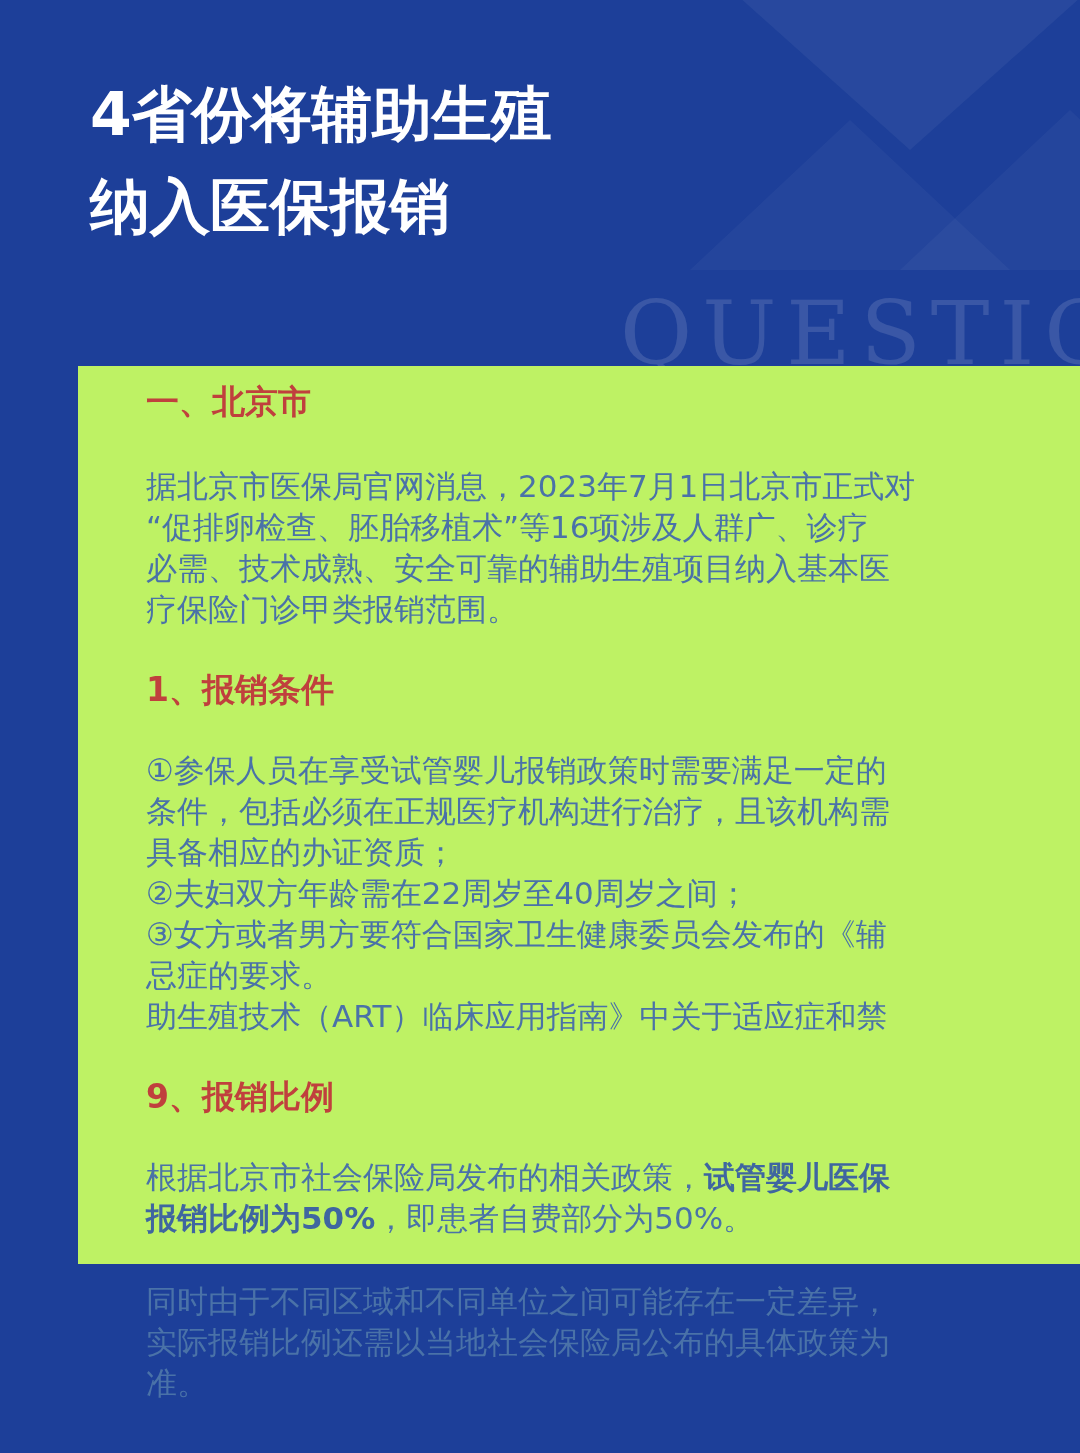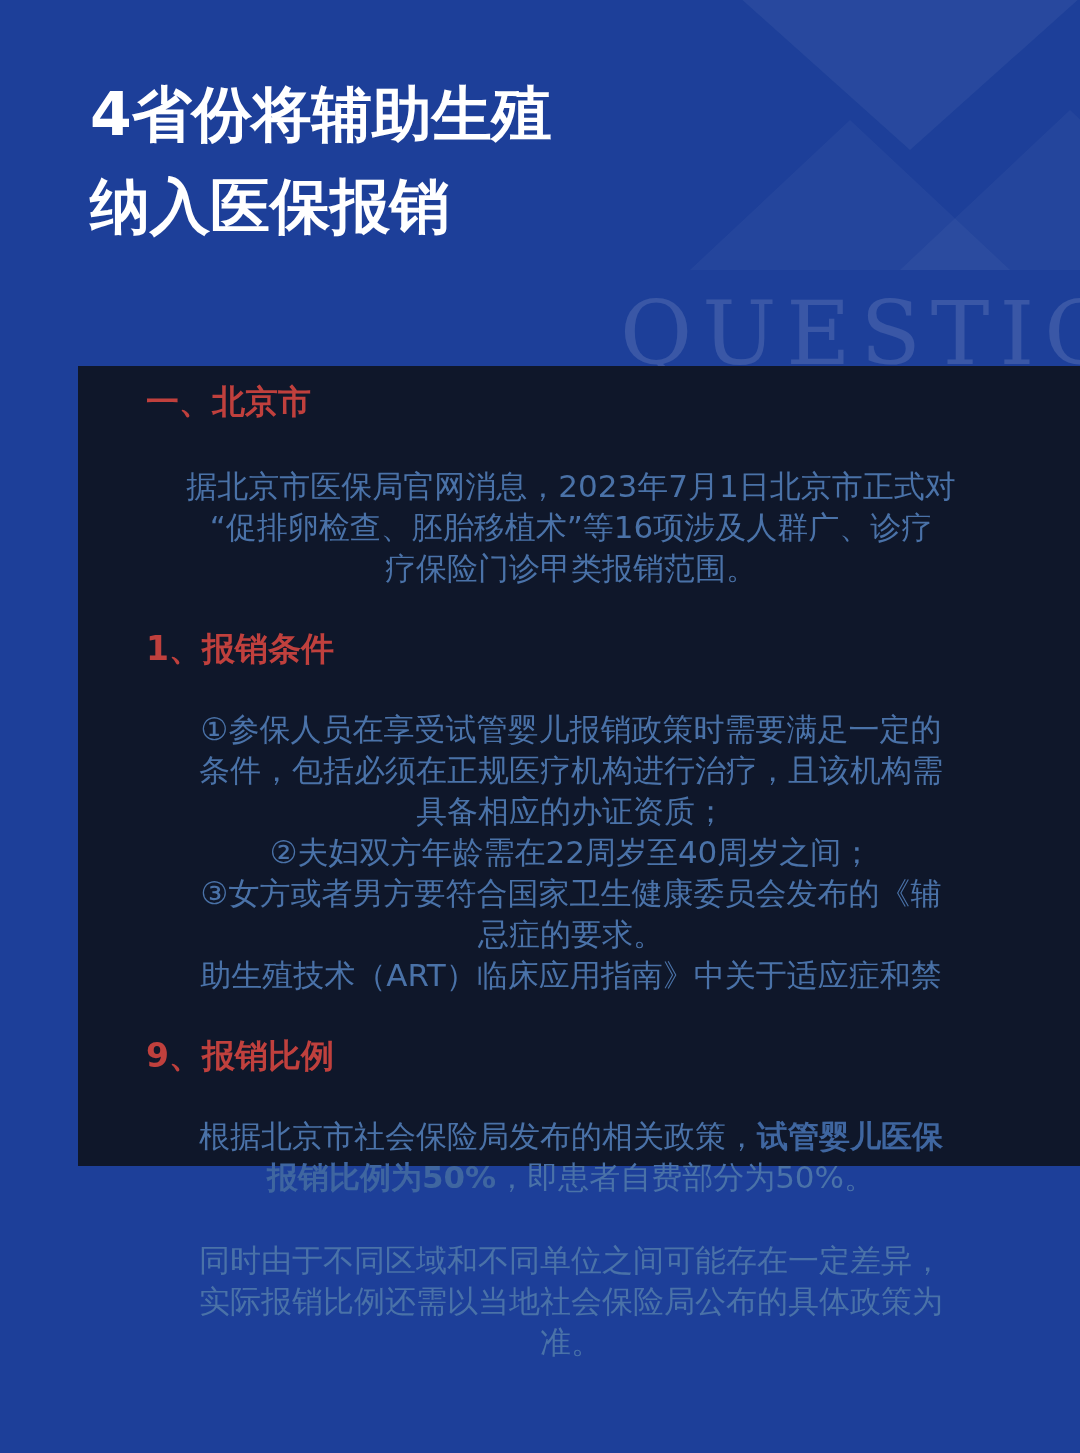--- a/index.html
+++ b/index.html
@@ -38,34 +38,33 @@
     }
     .watermark {
       position: absolute; left: 620px; top: 282px;
       font-family: "DejaVu Serif", "Liberation Serif", serif;
       font-size: 88px; letter-spacing: 10px;
       color: rgba(255,255,255,0.13);
       white-space: nowrap;
     }
     .panel {
       position: absolute; left: 78px; top: 366px;
-      width: 1002px; height: 800px;
-      background: #0f172a;
+      width: 1002px; height: 898px;
+      background: #bef264;
     }
     .content {
       position: absolute; left: 68px; top: 14px; width: 850px;
     }
     .h-red {
       color: #c0403d; font-weight: bold; font-size: 33px;
       line-height: 44px; margin: 0;
     }
     .para {
       color: #4a72a8; font-size: 31px; line-height: 41px;
       margin: 0;
-      text-align: center;
     }
     .para b { color: #3f66a0; font-weight: bold; }
     .gap-m { height: 38px; }
     .gap-l { height: 42px; }
   </style>
 </head>
 <body>
 
 <div class="bg-shape bg-tri-top"></div>
 <div class="bg-shape bg-tri-1"></div>
@@ -78,20 +77,21 @@
 
 <div class="watermark">QUESTION</div>
 
 <div class="panel">
   <div class="content">
     <h2 class="h-red">一、北京市</h2>
     <div class="gap-l"></div>
     <div class="para">
       <div>据北京市医保局官网消息，2023年7月1日北京市正式对</div>
       <div>“促排卵检查、胚胎移植术”等16项涉及人群广、诊疗</div>
+      <div>必需、技术成熟、安全可靠的辅助生殖项目纳入基本医</div>
       <div>疗保险门诊甲类报销范围。</div>
     </div>
     <div class="gap-m"></div>
     <h3 class="h-red">1、报销条件</h3>
     <div class="gap-m"></div>
     <div class="para">
       <div>①参保人员在享受试管婴儿报销政策时需要满足一定的</div>
       <div>条件，包括必须在正规医疗机构进行治疗，且该机构需</div>
       <div>具备相应的办证资质；</div>
       <div>②夫妇双方年龄需在22周岁至40周岁之间；</div>

